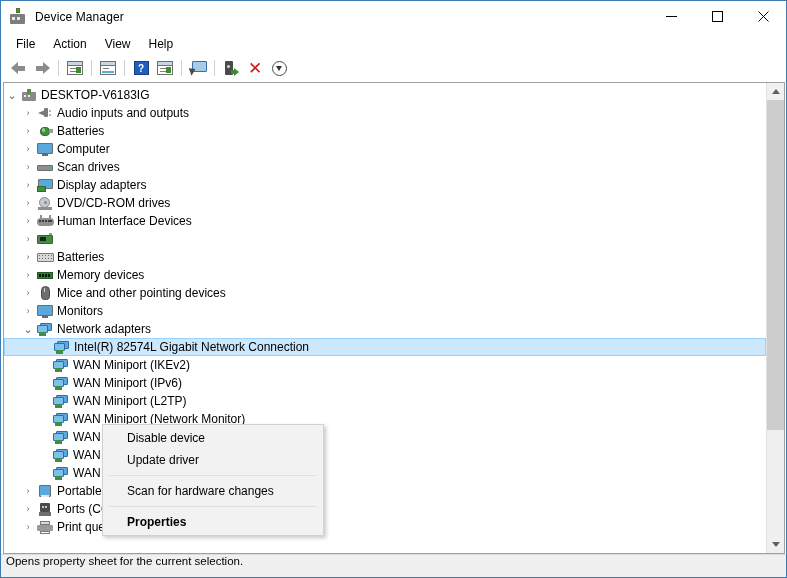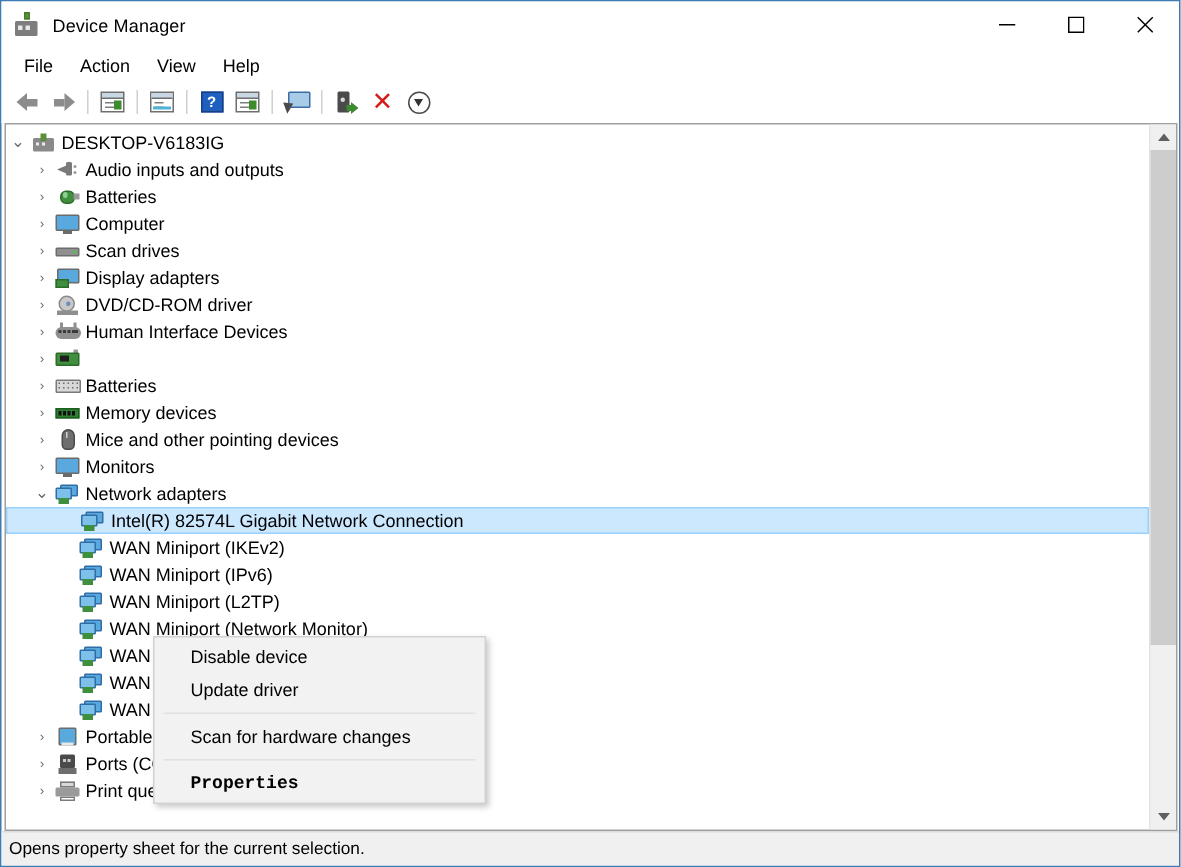--- a/index.html
+++ b/index.html
@@ -215,21 +215,21 @@
   }
   .sb-btn.up{top:0;}
   .sb-btn.down{bottom:0;}
   .sb-btn span{display:block;width:0;height:0;border-left:4px solid transparent;border-right:4px solid transparent;}
   .sb-btn.up span{border-bottom:5px solid #606060;}
   .sb-btn.down span{border-top:5px solid #606060;}
   .sb-track{position:absolute;top:17px;bottom:17px;left:0;width:17px;background:#f0f0f0;}
   .sb-thumb{position:absolute;left:0;width:17px;background:#cdcdcd;}
   
   .statusbar{
-    height:22px;flex:0 0 22px;background:#f0f0f0;display:flex;align-items:center;
+    height:22px;flex:0 0 22px;background:#f0f0f0;display:flex;align-items:flex-start;
     border-top:1px solid #dcdcdc;
   }
   .sb-pane{
     display:flex;align-items:center;font-size:11.5px;color:#000;padding-left:5px;
     position:relative;
   }
   .sb-pane.main{flex:1 1 auto;}
   .sb-pane.p2{width:82px;flex:0 0 82px;}
   .sb-pane.p3{width:11px;flex:0 0 11px;}
   .sb-div{width:1px;background:#c8c8c8;margin:3px 0;}
@@ -237,21 +237,21 @@
   .ctxmenu{
     position:absolute;left:98px;top:341px;width:222px;
     background:#f2f2f2;border:1px solid #d2d2d2;
     box-shadow:2px 2px 4px rgba(0,0,0,0.22);
     padding:2px 0;z-index:50;box-sizing:border-box;
   }
   .ctxitem{
     height:22px;display:flex;align-items:center;padding-left:24px;
     font-size:12px;color:#000;
   }
-  .ctxitem.bold{font-weight:bold;font-family:Liberation Mono, monospace;}
+  .ctxitem.bold{font-weight:bold;}
   .ctxsep{height:1px;background:#e0e0e0;margin:4px 6px;}
 </style>
 </head>
 <body>
 
 <div class="window">
 
   <div class="titlebar">
     <div class="title-icon">
       <div class="box"></div>
@@ -417,21 +417,21 @@
         </div>
         <div class="row">
           <span class="chev" style="margin-left: 16px;">›</span>
           <span class="ico">
             <span class="i i-dvd">
               <div class="disc"></div>
               <div class="hub"></div>
               <div class="base"></div>
             </span>
           </span>
-          <span class="lbl">DVD/CD-ROM driver</span>
+          <span class="lbl">DVD/CD-ROM drives</span>
         </div>
         <div class="row">
           <span class="chev" style="margin-left: 16px;">›</span>
           <span class="ico">
             <span class="i i-hid">
               <div class="a"></div>
               <div class="a2"></div>
               <div class="pad"></div>
               <div class="k"></div>
             </span>

